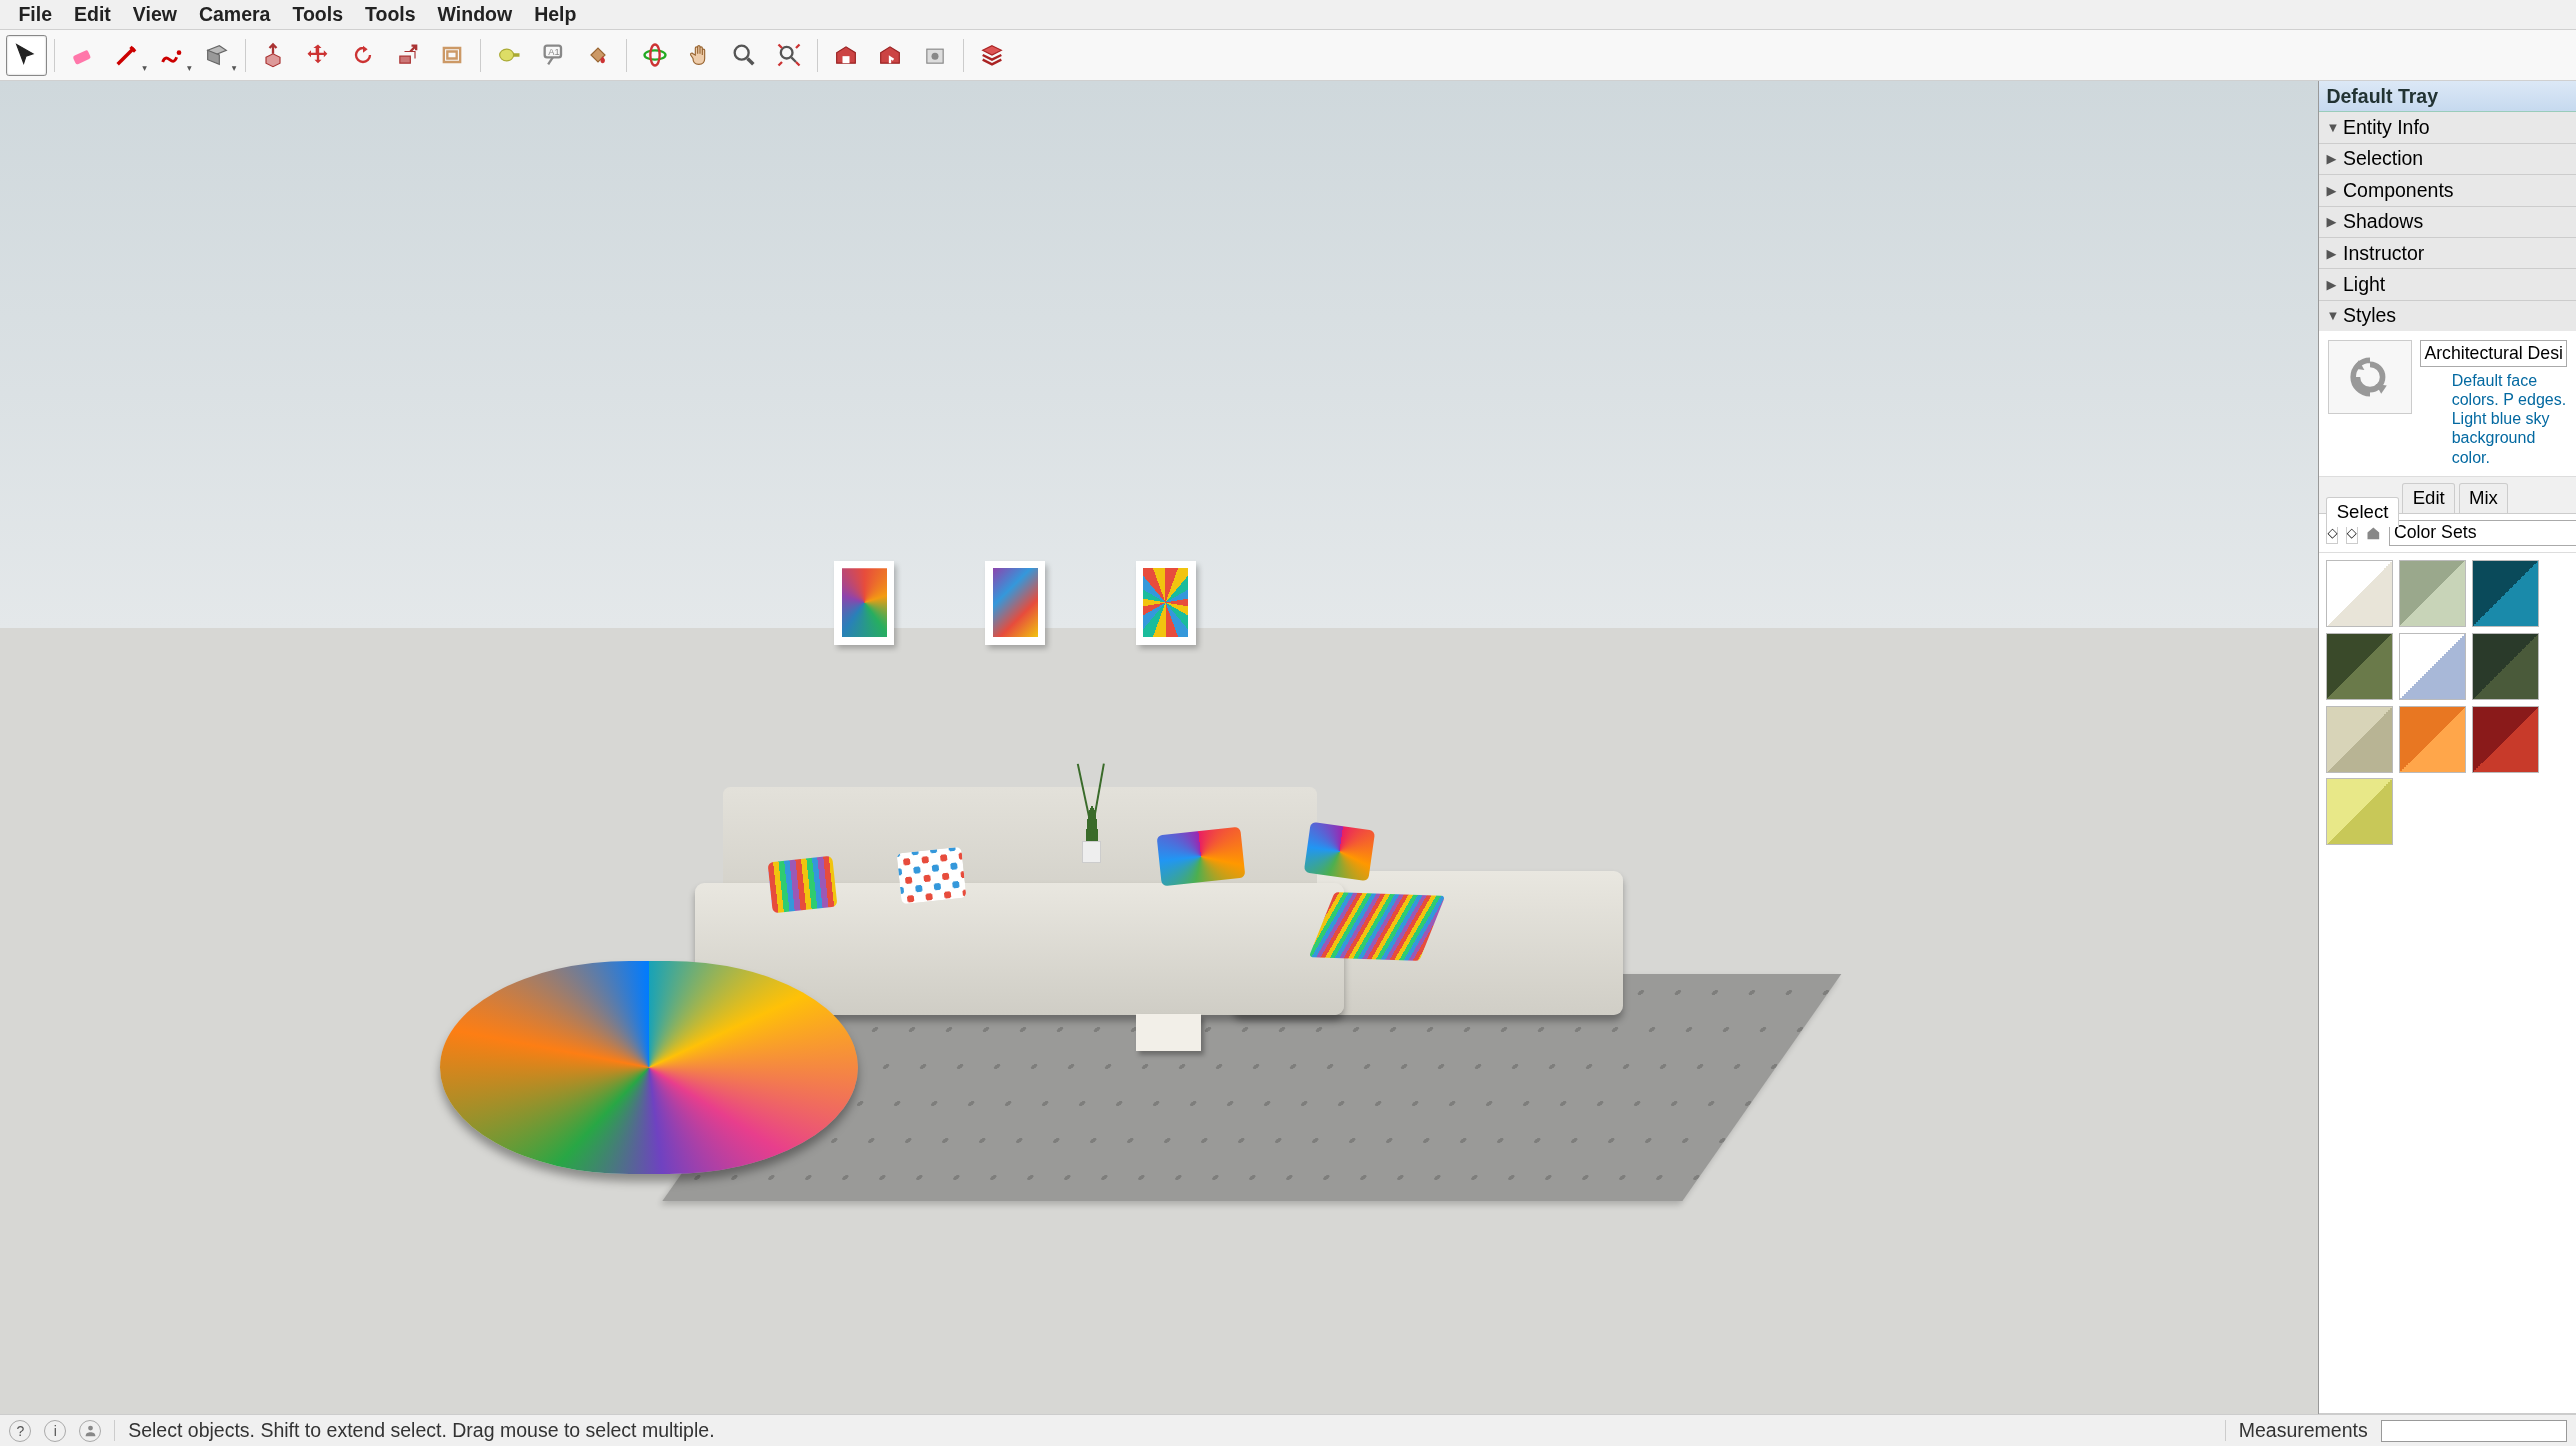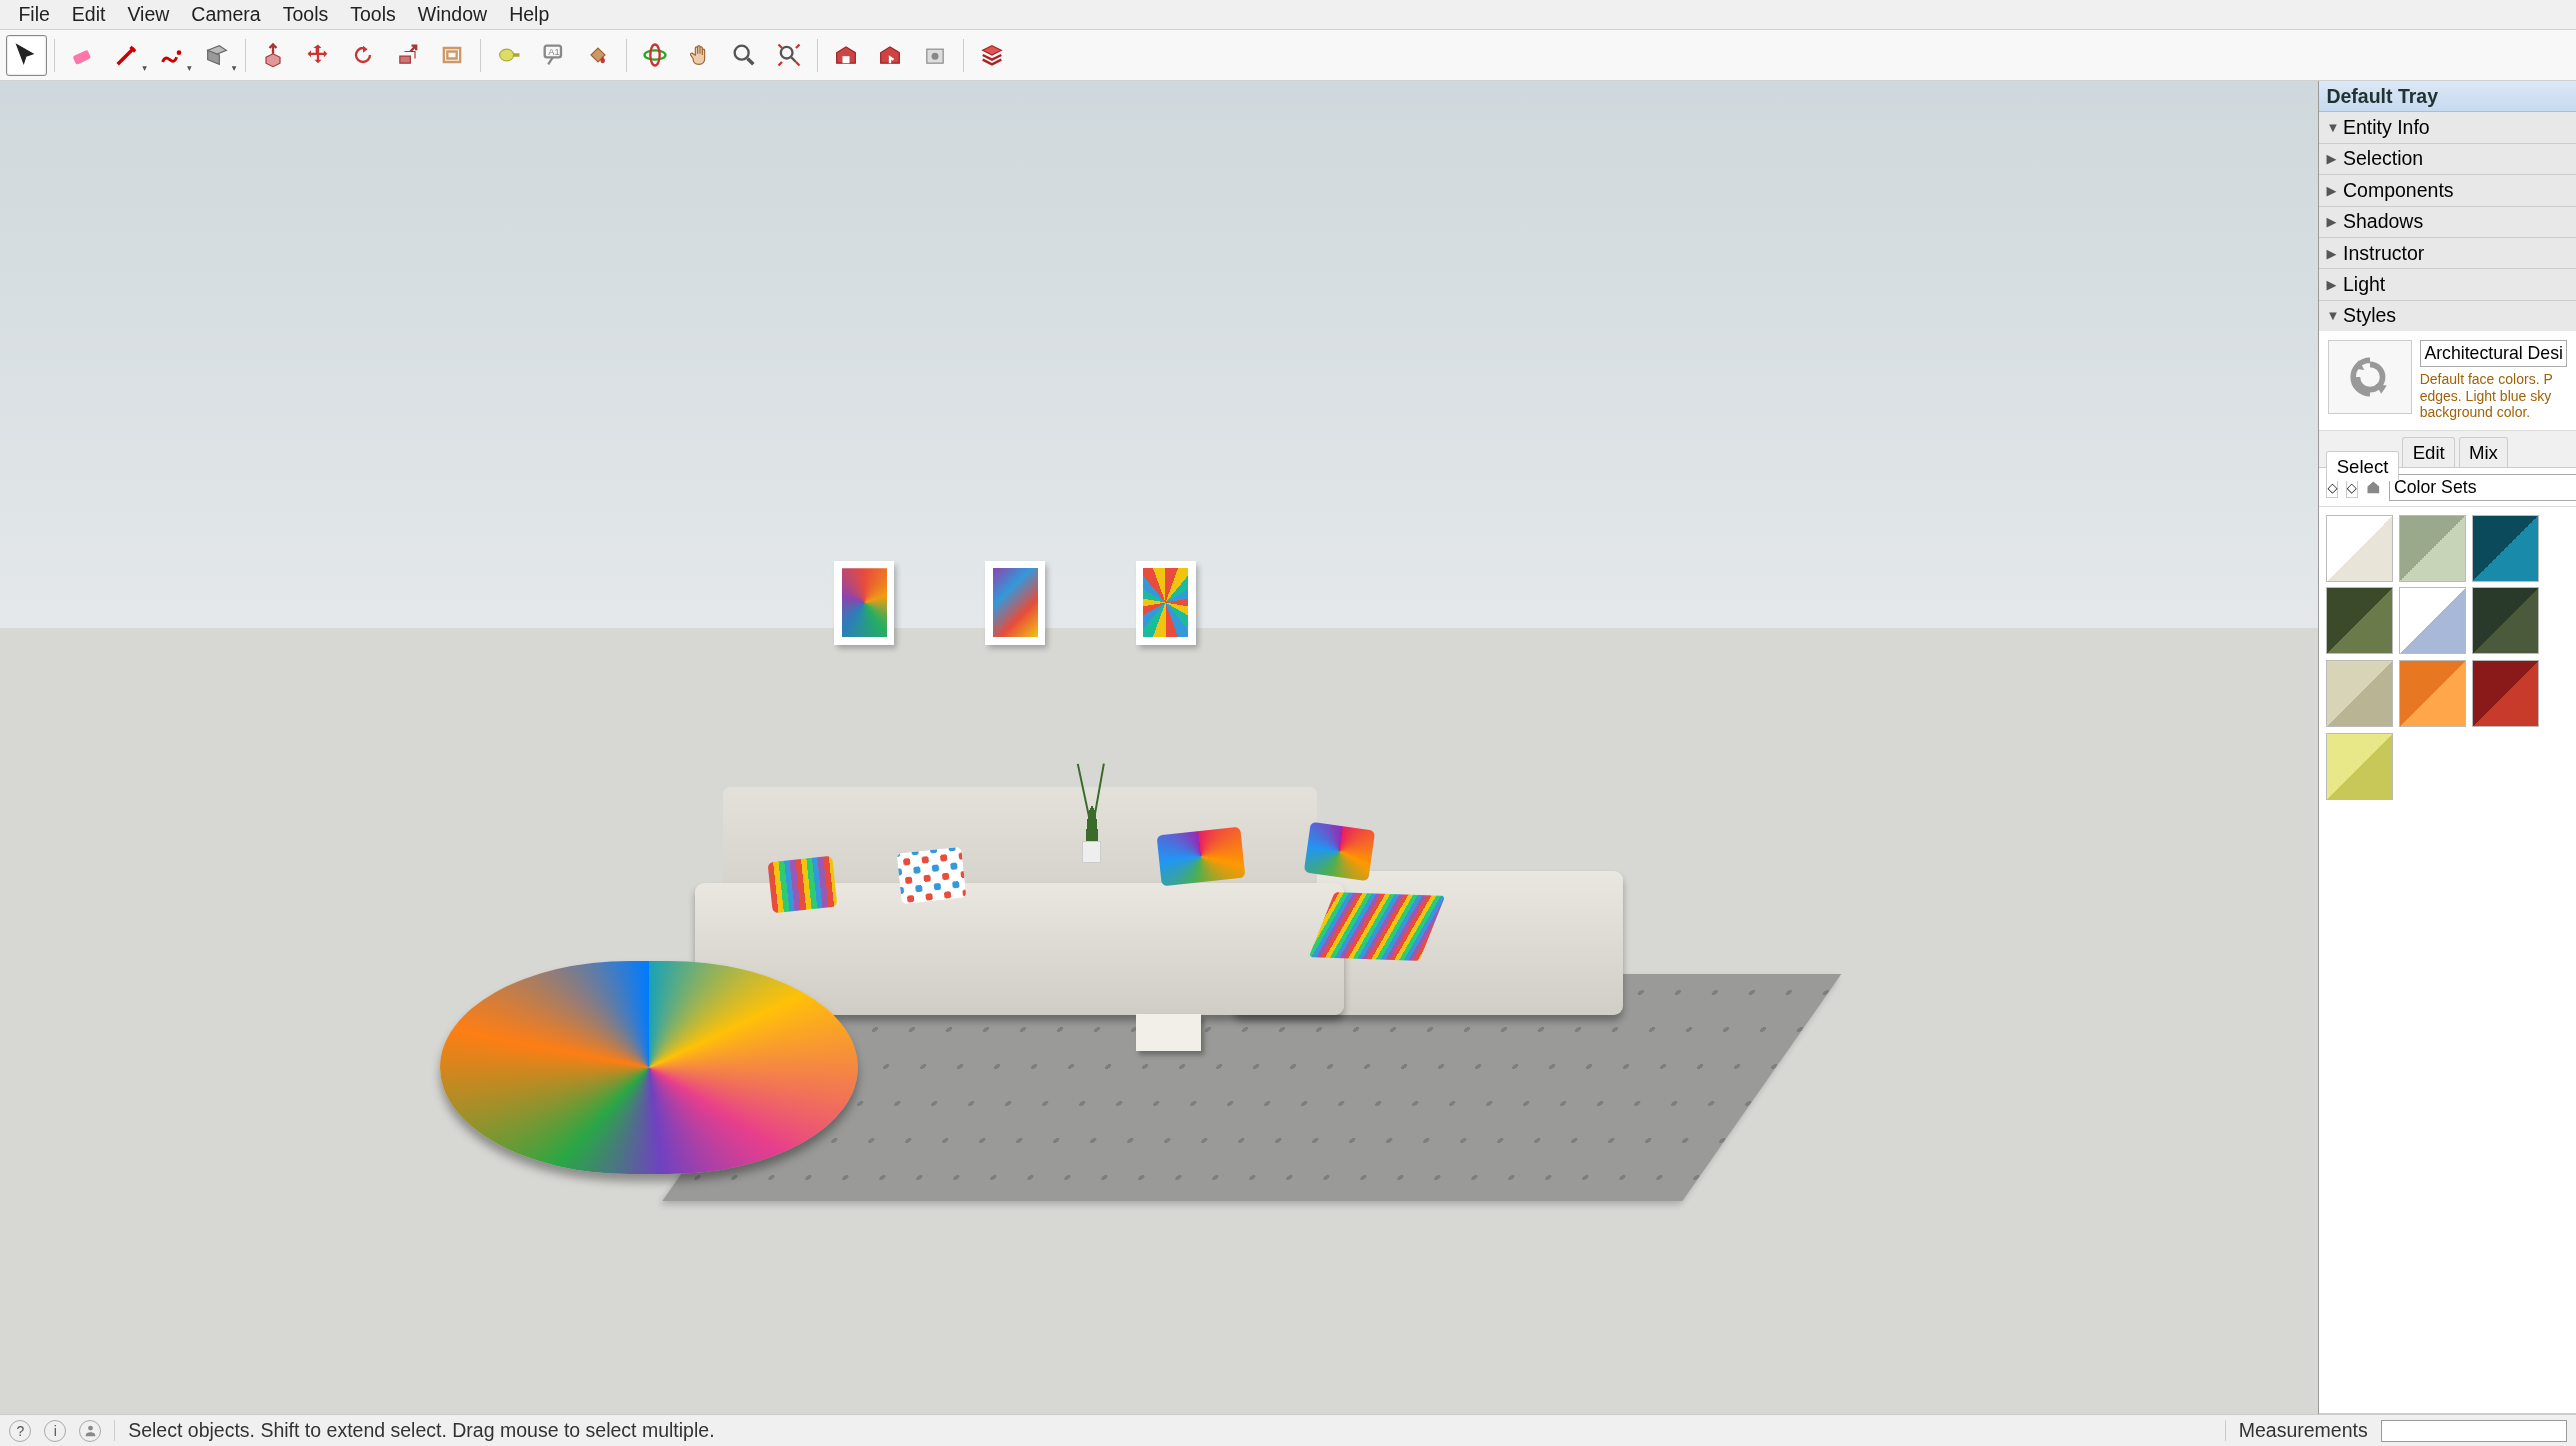--- a/index.html
+++ b/index.html
@@ -1,21 +1,21 @@
 <!DOCTYPE html>
 <html style="font-size:15px"><head>
 <meta charset="utf-8">
 <style>
   * { box-sizing: border-box; margin: 0; padding: 0; font-family: Tahoma, Arial, sans-serif; }
   html, body { width: 100%; height: 100%; overflow: hidden; }
   body { display: flex; flex-direction: column; background: #f0f0f0; font-size: 18.6px; }
 
   
   .menubar { height: 30px; background: #f0f0f0; display: flex; align-items: center; padding-left: 7.4px; border-bottom: 0.9px solid #d0d0d0; }
-  .menubar .item { padding: 3.7px 11px; font-size: 19.5px; color: #222; cursor: default; }
+  .menubar .item { padding: 3.7px 11px; font-size: 19.5px; color: #222; cursor: default; font-weight: bold; }
 
   
   .toolbar { height: 51px; background: #f8f8f8; display: flex; align-items: center; padding: 3.7px 5.6px; gap: 3.7px; border-bottom: 0.9px solid #d0d0d0; }
   .toolbtn { width: 41px; height: 41px; border: 0.9px solid transparent; border-radius: 2.8px; display: flex; align-items: center; justify-content: center; cursor: pointer; position: relative; }
   .toolbtn.active { border: 0.9px solid #888; background: #fff; box-shadow: inset 0 0 1.9px rgba(0,0,0,0.3); }
   .toolbtn svg { width: 28px; height: 28px; }
   .toolbtn .dd { position: absolute; right: 0; bottom: 1.9px; font-size: 9.3px; color: #555; }
   .tool-sep { width: 0.9px; height: 33px; background: #ccc; margin: 0 3.7px; }
 
   
@@ -30,21 +30,21 @@
   .tray-sec { border-bottom: 0.9px solid #ccc; }
   .tray-sec-head { background: #e8e8e8; padding: 3.7px 7.4px; display: flex; align-items: center; gap: 5.6px; font-size: 19.5px; cursor: pointer; }
   .tray-sec-head .caret { font-size: 13px; color: #555; width: 11px; }
   .tray-sec-body { background: #fff; }
   .entity-body { height: 158px; padding: 5.6px 9.3px; font-size: 19.5px; font-weight: bold; color: #222; }
 
   .styles-preview { display: flex; gap: 7.4px; padding: 9.3px; background: #fff; border-bottom: 0.9px solid #ddd; }
   .style-thumb-lg { width: 84px; height: 74px; border: 0.9px solid #ccc; display: flex; align-items: center; justify-content: center; background: #f7f7f7; }
   .style-info { flex: 1; }
   .style-info input { width: 100%; font-size: 17.7px; padding: 1.9px 3.7px; margin-bottom: 3.7px; border: 0.9px solid #aaa; }
-  .style-desc { font-size: 14px; color: #a16207; line-height: 1.2; }
+  .style-desc { font-size: 16px; color: #0369a1; line-height: 1.2; margin-left: 32px; }
 
   .styles-tabs { display: flex; background: #f0f0f0; padding: 5.6px 7.4px 0 7.4px; gap: 3.7px; border-bottom: 0.9px solid #ccc; }
   .styles-tab { padding: 3.7px 9.3px; font-size: 18.6px; border: 0.9px solid #ccc; border-bottom: none; background: #eee; border-radius: 2.8px 2.8px 0 0; cursor: pointer; }
   .styles-tab.active { background: #fff; position: relative; top: 14px; }
 
   .styles-bar { display: flex; align-items: center; padding: 5.6px 7.4px; gap: 7.4px; background: #fff; border-bottom: 0.9px solid #ddd; }
   .styles-bar .navbtn { width: 22px; height: 22px; border: 0.9px solid #ccc; display:flex; align-items:center; justify-content:center; font-size:13px; cursor:pointer; }
   .styles-bar input { flex: 1; font-size: 17.7px; padding: 1.9px 3.7px; border: 0.9px solid #aaa; }
 
   .style-grid { display: flex; flex-wrap: wrap; gap: 5.6px; padding: 7.4px; background: #fff; align-content: flex-start; height: 325px; }

